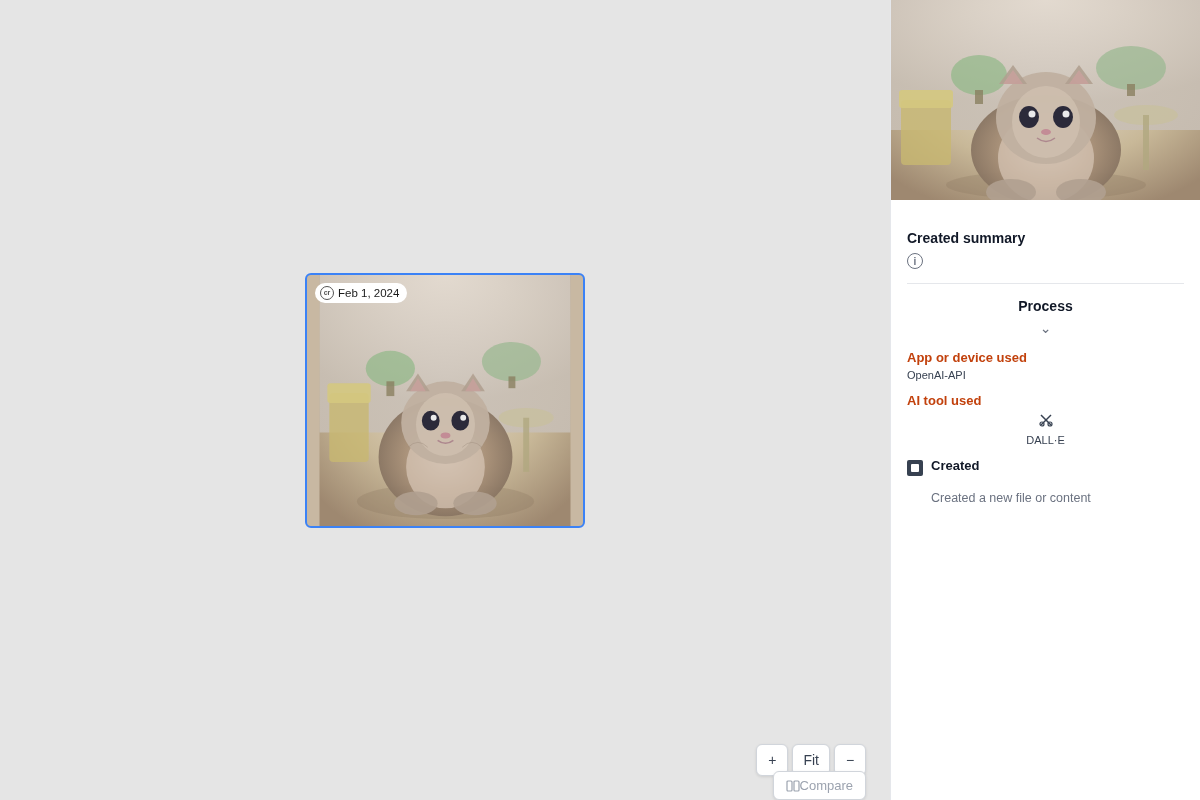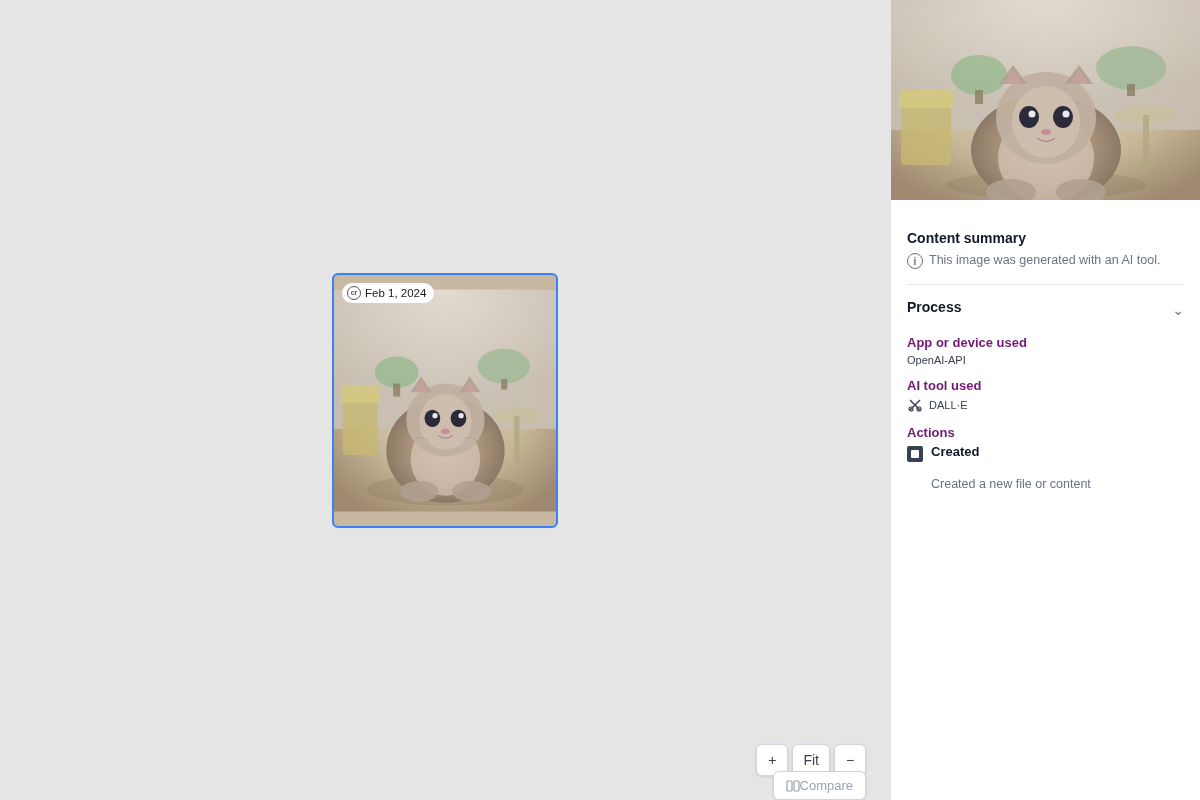--- a/index.html
+++ b/index.html
@@ -17,21 +17,21 @@
       flex: 1;
       background: #e5e5e5;
       position: relative;
       display: flex;
       align-items: center;
       justify-content: center;
     }
 
     .image-card {
       position: relative;
-      width: 226px;
+      width: 280px;
       height: 255px;
       border: 2.5px solid #3b82f6;
       border-radius: 6px;
       overflow: hidden;
       cursor: pointer;
       background: #c8b8a2;
     }
 
     .image-card-date {
       position: absolute;
@@ -140,20 +140,21 @@
       font-weight: 700;
       color: #111827;
       margin-bottom: 6px;
     }
 
     .section-header {
       display: flex;
       justify-content: space-between;
       align-items: center;
       margin-bottom: 14px;
+      flex-direction: column;
     }
 
     .section-desc {
       font-size: 12.5px;
       color: #6b7280;
       line-height: 1.4;
     }
 
     .content-summary-row {
       display: flex;
@@ -173,37 +174,38 @@
       font-size: 10px;
       font-weight: 700;
       color: #6b7280;
       flex-shrink: 0;
       margin-top: 1px;
     }
 
     .field-label {
       font-size: 13px;
       font-weight: 700;
-      color: #701a75;
+      color: #c2410c;
       margin-bottom: 4px;
     }
 
     .field-value {
       font-size: 11px;
       color: #374151;
     }
 
     .field-group {
       margin-bottom: 12px;
     }
 
     .dall-e-row {
       display: flex;
       align-items: center;
       gap: 6px;
+      flex-direction: column;
     }
 
     .dalle-icon {
       width: 16px;
       height: 16px;
       display: flex;
       align-items: center;
       justify-content: center;
       color: #374151;
       font-size: 13px;
@@ -395,24 +397,23 @@
       <polygon points="108,84 122,65 136,84" fill="#b0a090" opacity="0.9"></polygon>
       <polygon points="174,84 188,65 202,84" fill="#b0a090" opacity="0.9"></polygon>
       <polygon points="112,84 122,70 132,84" fill="#d0a0a0" opacity="0.6"></polygon>
       <polygon points="178,84 188,70 198,84" fill="#d0a0a0" opacity="0.6"></polygon>
     </svg>
   </div>
 
   <div class="panel-content">
 
     <div class="section">
-      <div class="section-title">Content summary</div>
+      <div class="section-title">Created summary</div>
       <div class="content-summary-row">
         <div class="info-icon">i</div>
-        <span class="section-desc">This image was generated with an AI tool.</span>
       </div>
     </div>
 
     <div class="section">
       <div class="section-header">
         <span class="section-title">Process</span>
         <span class="chevron-icon">⌄</span>
       </div>
 
       <div style="margin-top: 14px;">
@@ -432,21 +433,20 @@
                 <line x1="12" y1="2" x2="2" y2="12" stroke="#374151" stroke-width="1.5"></line>
                 <circle cx="3" cy="11" r="2" stroke="#374151" stroke-width="1.2" fill="none"></circle>
                 <circle cx="11" cy="11" r="2" stroke="#374151" stroke-width="1.2" fill="none"></circle>
               </svg>
             </div>
             <span class="field-value">DALL·E</span>
           </div>
         </div>
 
         <div class="field-group">
-          <div class="field-label">Actions</div>
           <div class="action-row">
             <div class="action-icon">
               <svg width="10" height="10" viewBox="0 0 10 10" fill="white">
                 <rect x="1" y="1" width="8" height="8" rx="1" fill="white"></rect>
               </svg>
             </div>
             <div class="action-content">
               <div class="action-title">Created</div>
               <div class="action-desc">Created a new file or content</div>
             </div>

